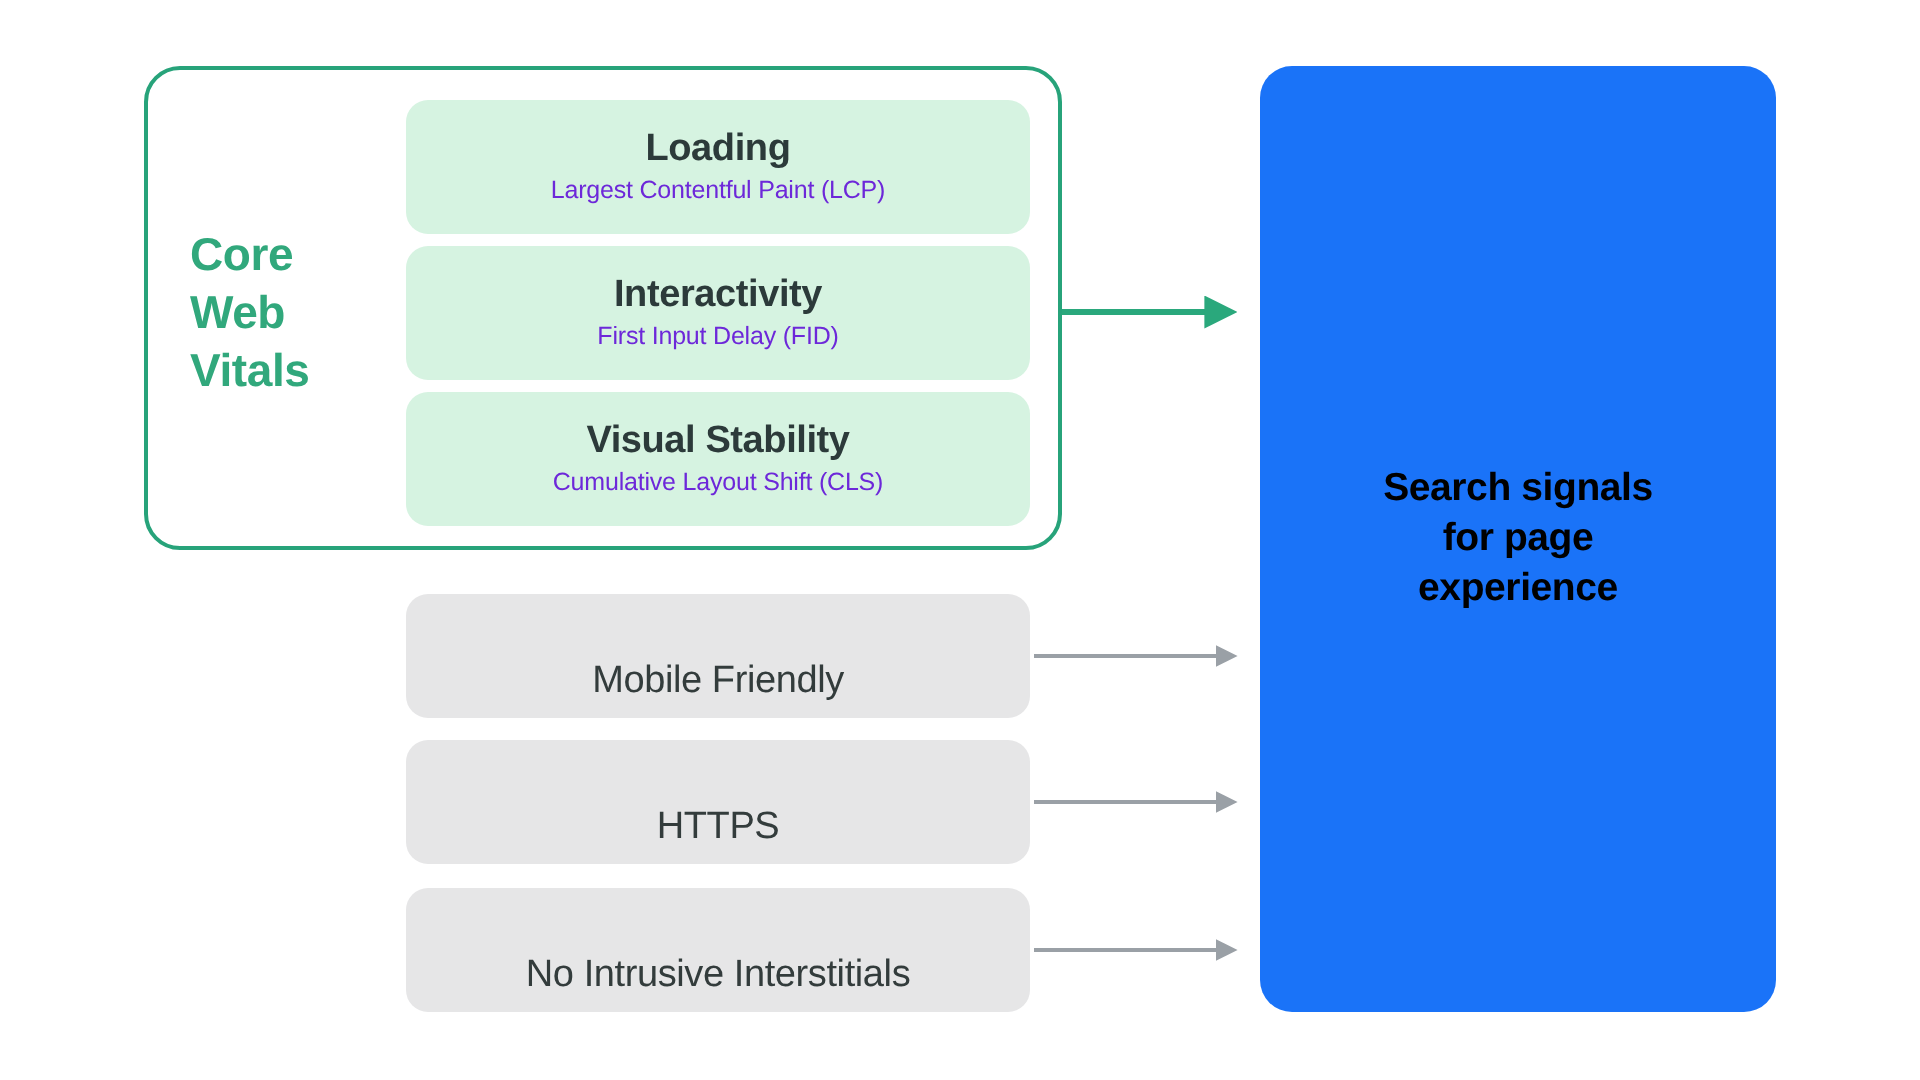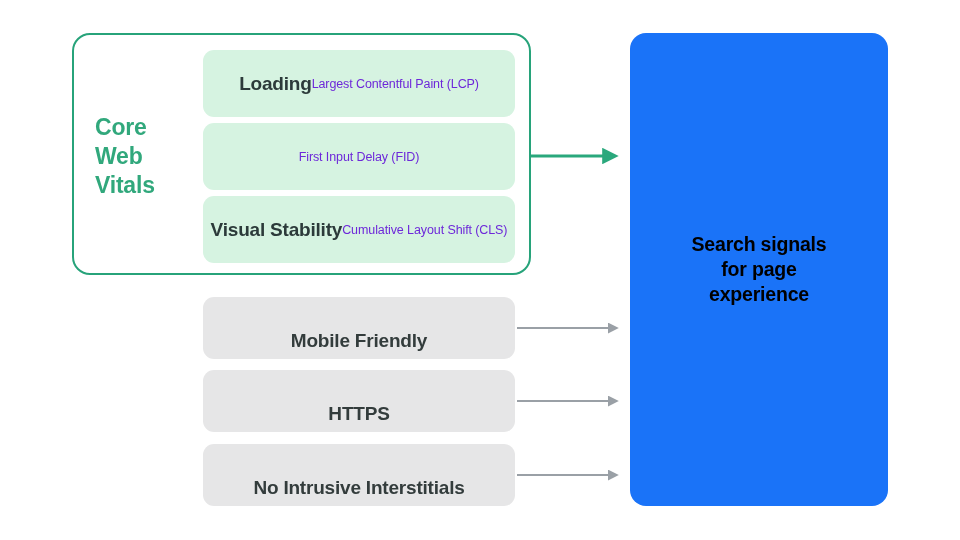--- a/index.html
+++ b/index.html
@@ -47,21 +47,21 @@
   
   .metric-card {
     position: absolute;
     left: 203px;
     width: 312px;
     height: 67px;
     background: #d6f3e1;
     border-radius: 11px;
     box-sizing: border-box;
     display: flex;
-    flex-direction: row;
+    flex-direction: column;
     align-items: center;
     justify-content: center;
   }
   .metric-card.m1 { top: 50px; }
   .metric-card.m2 { top: 123px; }
   .metric-card.m3 { top: 196px; }
 
   .metric-title {
     color: #2c3a3a;
     font-size: 19px;
@@ -91,21 +91,21 @@
     justify-content: center;
     box-sizing: border-box;
   }
   .signal-card.s1 { top: 297px; }
   .signal-card.s2 { top: 370px; text-align: center; }
   .signal-card.s3 { top: 444px; }
 
   .signal-label {
     color: #333c3c;
     font-size: 19px;
-    font-weight: bold;
+    font-weight: normal;
     line-height: 23px;
     letter-spacing: -0.2px;
     margin-top: 24px;
   }
 
   
   .destination {
     position: absolute;
     left: 630px;
     top: 33px;
@@ -148,20 +148,21 @@
   <div class="cwv-label" style="white-space: pre-line;">Core
 Web
 Vitals</div>
 
   <div class="metric-card m1">
     <div class="metric-title">Loading</div>
     <div class="metric-sub">Largest Contentful Paint (LCP)</div>
   </div>
 
   <div class="metric-card m2">
+    <div class="metric-title">Interactivity</div>
     <div class="metric-sub">First Input Delay (FID)</div>
   </div>
 
   <div class="metric-card m3">
     <div class="metric-title">Visual Stability</div>
     <div class="metric-sub">Cumulative Layout Shift (CLS)</div>
   </div>
 
   <div class="signal-card s1">
     <div class="signal-label">Mobile Friendly</div>

